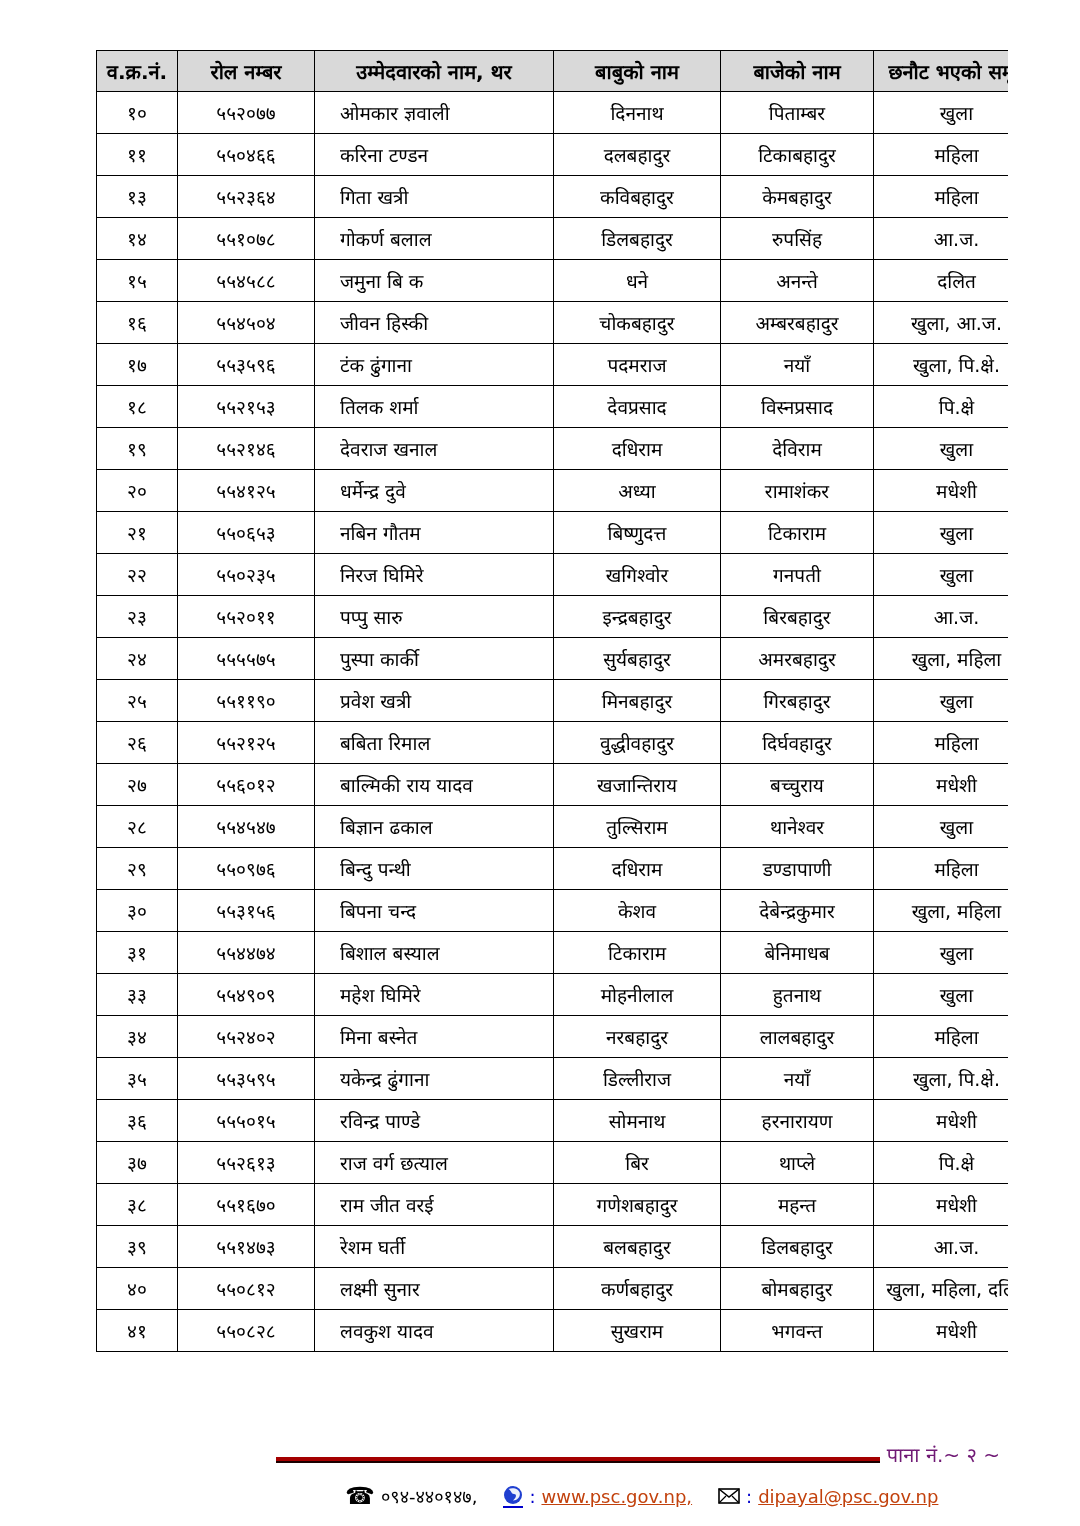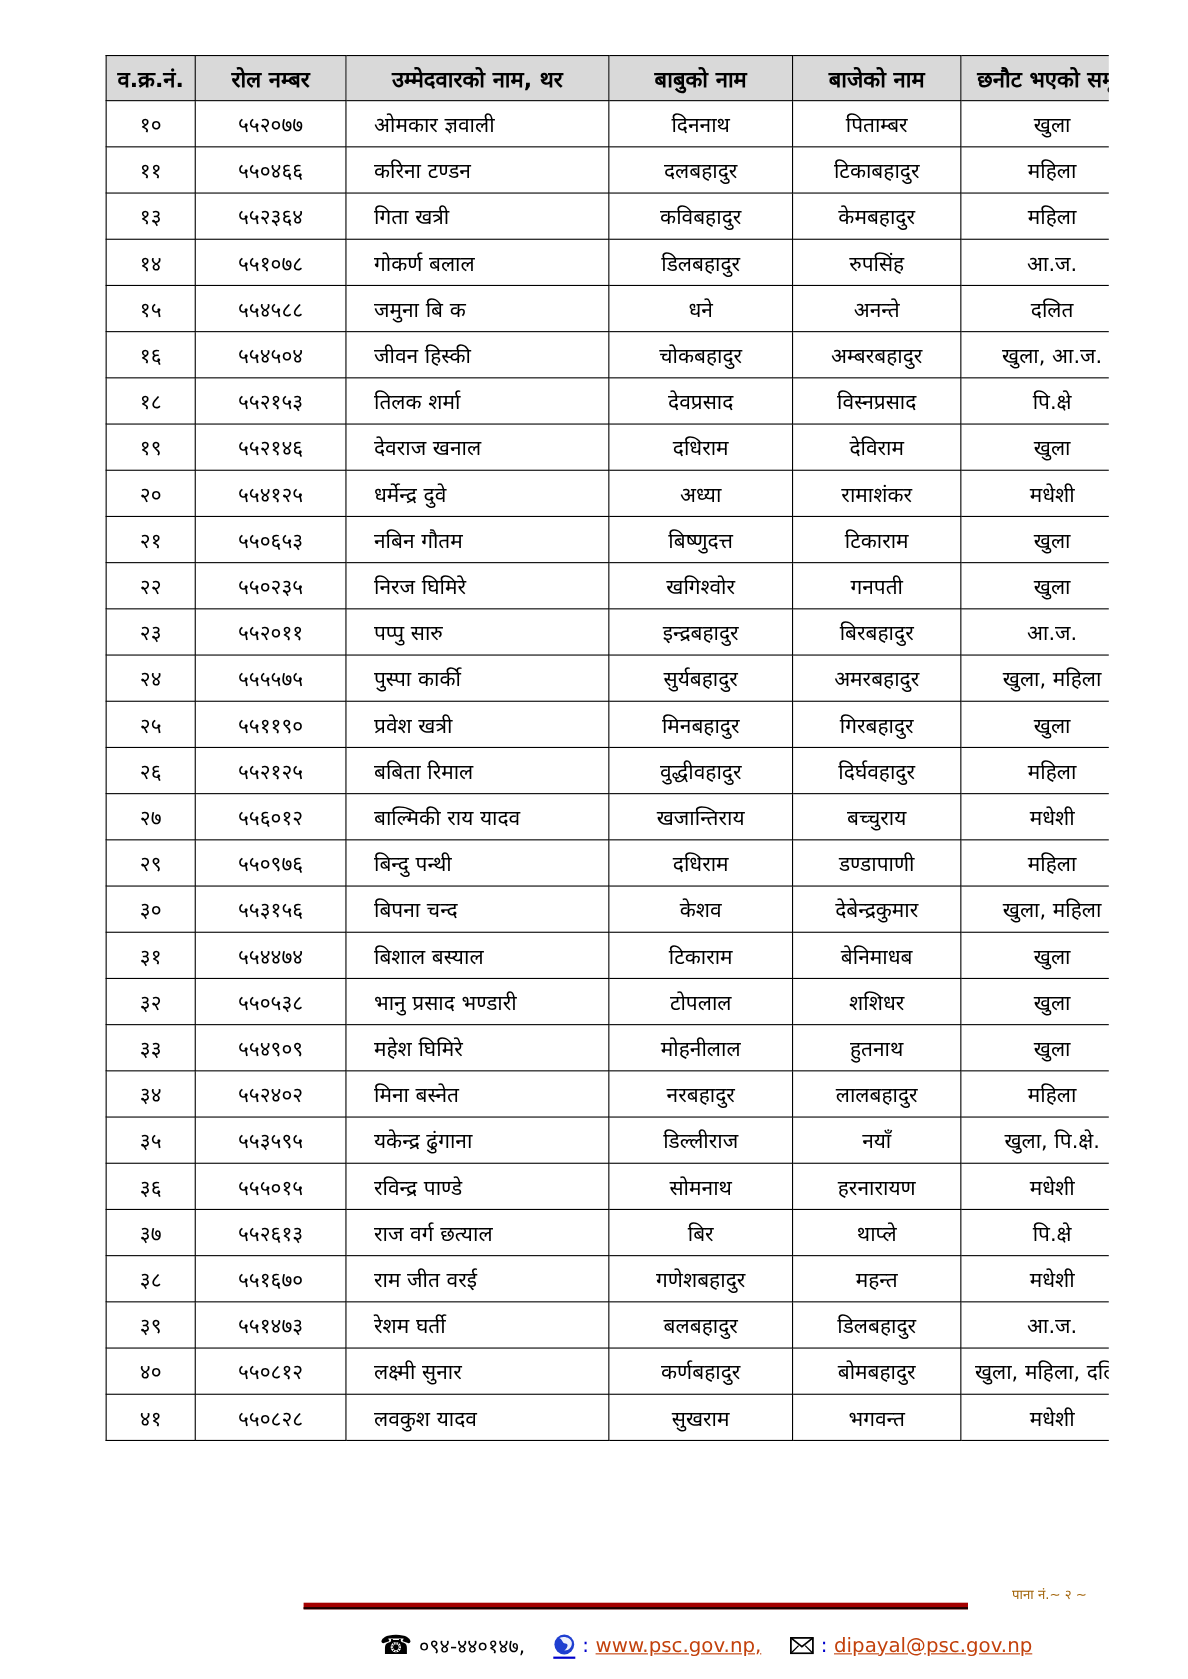--- a/index.html
+++ b/index.html
@@ -41,23 +41,23 @@
     font-size: 20px;
     text-align: center;
   }
   .result-table tbody td { height: 37px; text-align: center; }
   .result-table tbody td.name-cell { text-align: left; padding-left: 25px; }
 
   
   .page-number {
     position: absolute;
     top: 1441px;
-    right: 20px;
-    font-size: 12px;
-    color: #a16207;
+    right: 8px;
+    font-size: 20px;
+    color: #701a75;
   }
   .accent-line {
     position: absolute;
     left: 276px;
     top: 1457px;
     width: 604px;
     height: 4px;
     background: #a40000;
     border-bottom: 2px solid #1a0000;
   }
@@ -154,20 +154,28 @@
     </tr>
         <tr>
       <td>१६</td>
       <td>५५४५०४</td>
       <td class="name-cell">जीवन हिस्की</td>
       <td>चोकबहादुर</td>
       <td>अम्बरबहादुर</td>
       <td>खुला, आ.ज.</td>
     </tr>
         <tr>
+      <td>१७</td>
+      <td>५५३५९६</td>
+      <td class="name-cell">टंक ढुंगाना</td>
+      <td>पदमराज</td>
+      <td>नयाँ</td>
+      <td>खुला, पि.क्षे.</td>
+    </tr>
+        <tr>
       <td>१८</td>
       <td>५५२१५३</td>
       <td class="name-cell">तिलक शर्मा</td>
       <td>देवप्रसाद</td>
       <td>विस्नप्रसाद</td>
       <td>पि.क्षे</td>
     </tr>
         <tr>
       <td>१९</td>
       <td>५५२१४६</td>
@@ -234,20 +242,28 @@
     </tr>
         <tr>
       <td>२७</td>
       <td>५५६०१२</td>
       <td class="name-cell">बाल्मिकी राय यादव</td>
       <td>खजान्तिराय</td>
       <td>बच्चुराय</td>
       <td>मधेशी</td>
     </tr>
         <tr>
+      <td>२८</td>
+      <td>५५४५४७</td>
+      <td class="name-cell">बिज्ञान ढकाल</td>
+      <td>तुल्सिराम</td>
+      <td>थानेश्वर</td>
+      <td>खुला</td>
+    </tr>
+        <tr>
       <td>२९</td>
       <td>५५०९७६</td>
       <td class="name-cell">बिन्दु पन्थी</td>
       <td>दधिराम</td>
       <td>डण्डापाणी</td>
       <td>महिला</td>
     </tr>
         <tr>
       <td>३०</td>
       <td>५५३१५६</td>
@@ -255,28 +271,20 @@
       <td>केशव</td>
       <td>देबेन्द्रकुमार</td>
       <td>खुला, महिला</td>
     </tr>
         <tr>
       <td>३१</td>
       <td>५५४४७४</td>
       <td class="name-cell">बिशाल बस्याल</td>
       <td>टिकाराम</td>
       <td>बेनिमाधब</td>
-      <td>खुला</td>
-    </tr>
-        <tr>
-      <td>३२</td>
-      <td>५५०५३८</td>
-      <td class="name-cell">भानु प्रसाद भण्डारी</td>
-      <td>टोपलाल</td>
-      <td>शशिधर</td>
       <td>खुला</td>
     </tr>
         <tr>
       <td>३३</td>
       <td>५५४९०९</td>
       <td class="name-cell">महेश घिमिरे</td>
       <td>मोहनीलाल</td>
       <td>हुतनाथ</td>
       <td>खुला</td>
     </tr>

